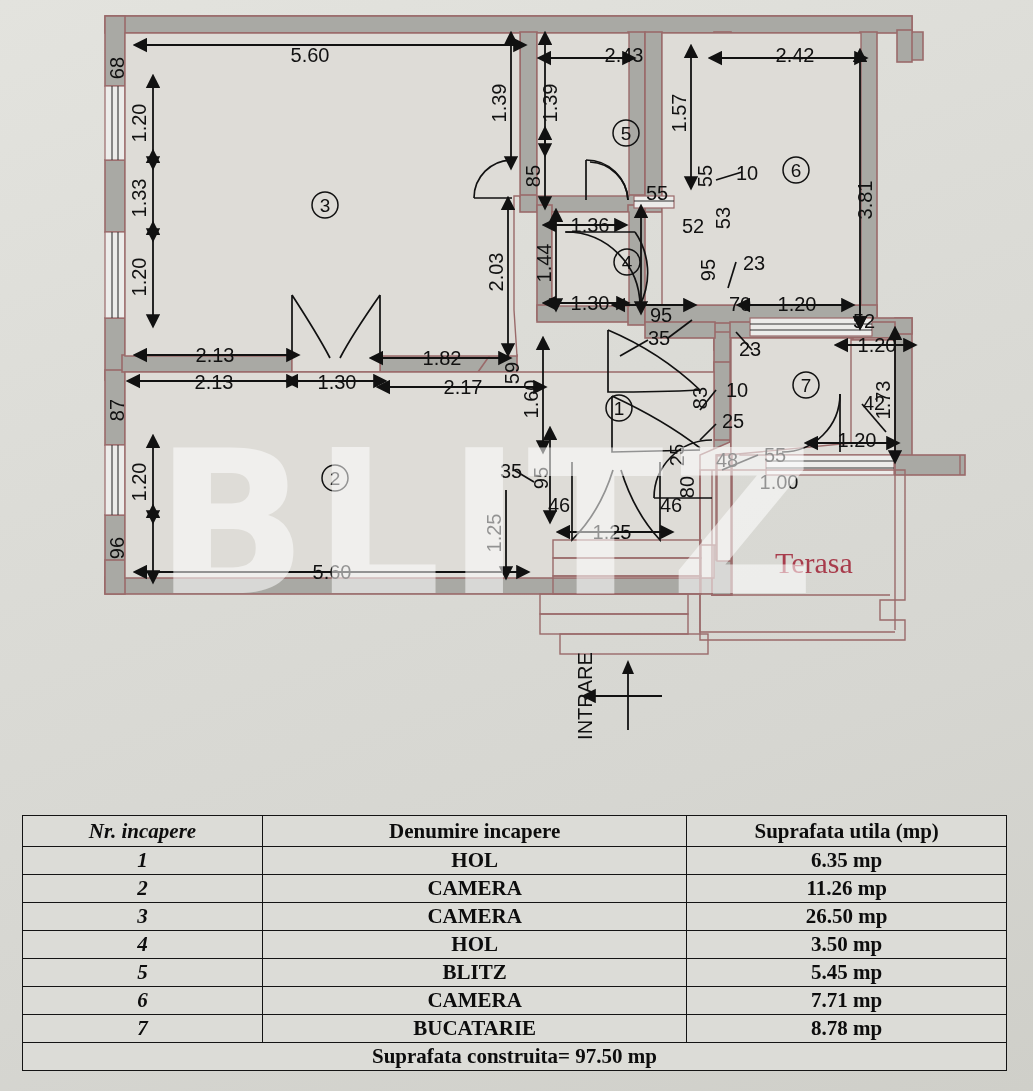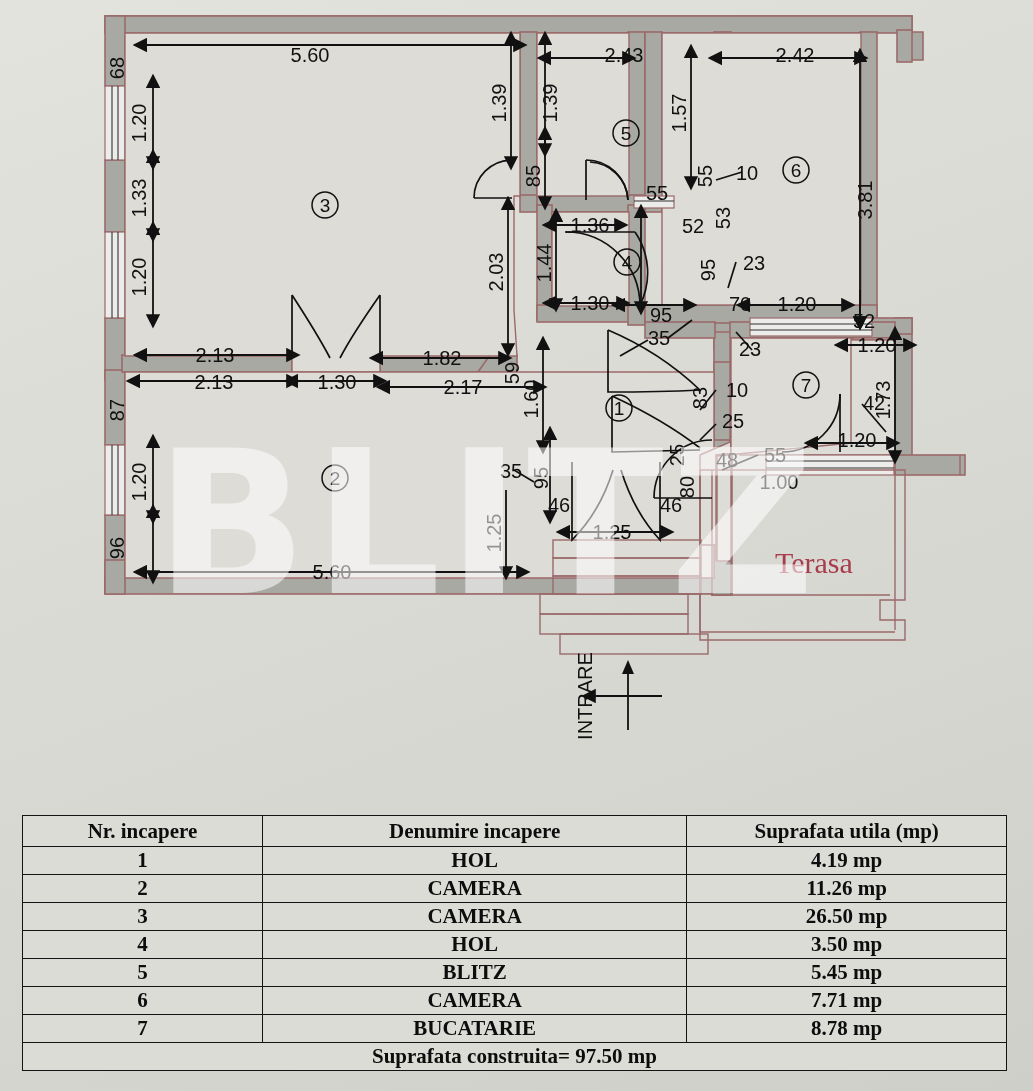--- a/index.html
+++ b/index.html
@@ -46,21 +46,21 @@
     text-align:center;
     font-weight:bold;
     color:#0d0d0d;
     padding:0;
     height:27px;
     font-size:21px;
   }
   table.plan-table th{
     font-size:21px;height:30px;
   }
-  .col-nr{width:240px;}
+  .col-nr{width:240px;font-style:italic;}
   .col-name{width:425px;}
   .col-area{width:320px;}
   .tot-row td{font-size:21px;height:28px;}
 </style>
 </head>
 <body>
 
 <div id="paper"></div>
 
 <div id="plan">
@@ -408,21 +408,21 @@
       <tr>
         <th class="col-nr">Nr. incapere</th>
         <th class="col-name">Denumire incapere</th>
         <th class="col-area">Suprafata utila (mp)</th>
       </tr>
     </thead>
     <tbody id="tbody">
         <tr>
           <td class="col-nr">1</td>
           <td class="col-name">HOL</td>
-          <td class="col-area">4.19 mp</td>
+          <td class="col-area">6.35 mp</td>
         </tr>
         <tr>
           <td class="col-nr">2</td>
           <td class="col-name">CAMERA</td>
           <td class="col-area">11.26 mp</td>
         </tr>
         <tr>
           <td class="col-nr">3</td>
           <td class="col-name">CAMERA</td>
           <td class="col-area">26.50 mp</td>

